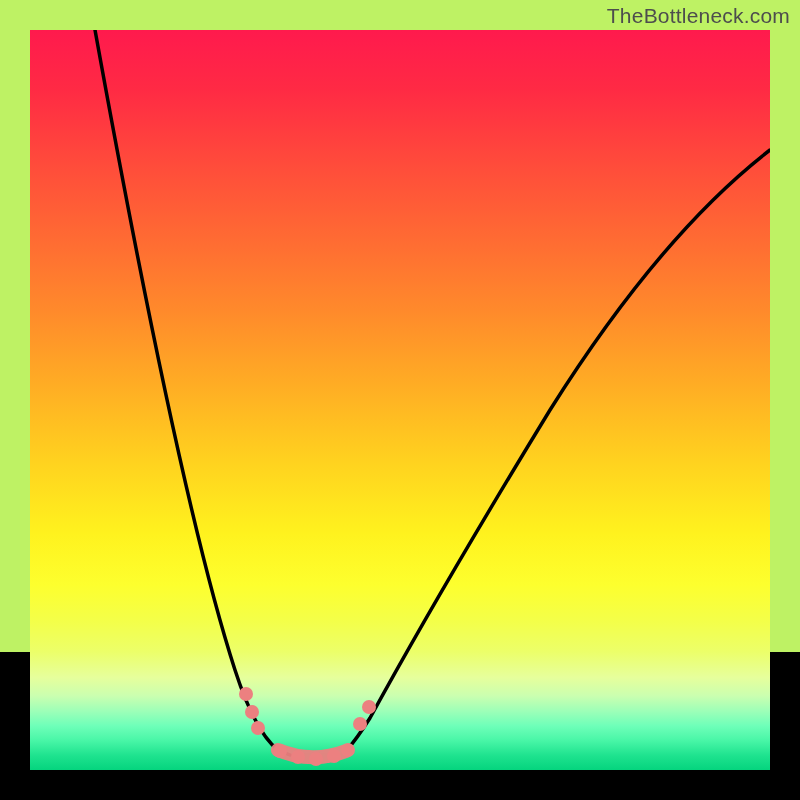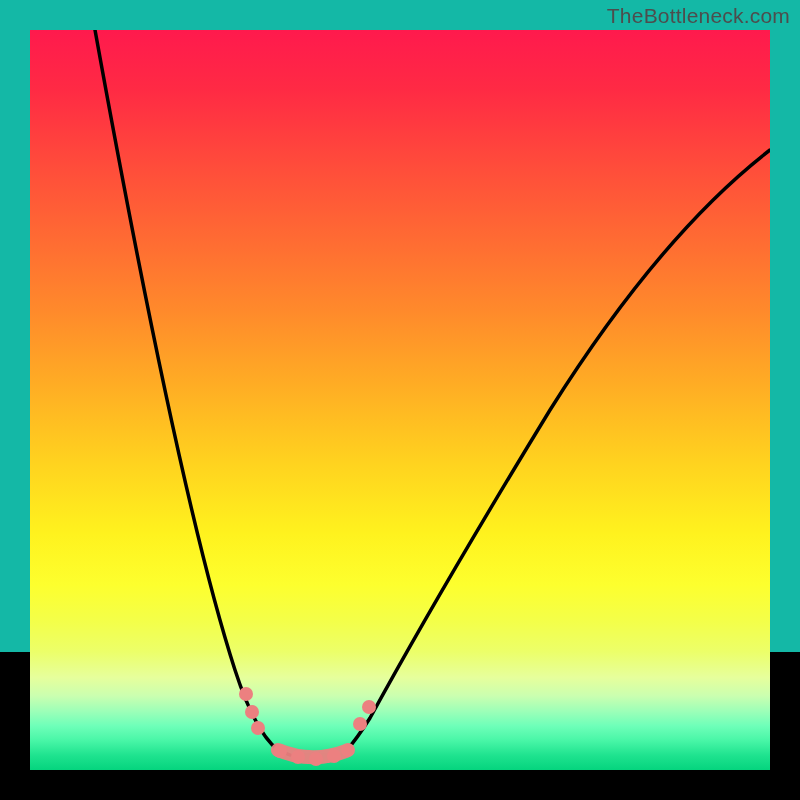--- a/index.html
+++ b/index.html
@@ -10,21 +10,21 @@
     overflow: hidden;
     background: #000;
     font-family: Arial, Helvetica, sans-serif;
   }
   .frame {
     position: absolute;
     left: 0;
     top: 0;
     width: 800px;
     height: 652px;
-    background: #14b8a6;
+    background: #bef264;
   }
   .plot {
     position: absolute;
     left: 30px;
     top: 30px;
     width: 740px;
     height: 740px;
     background: linear-gradient(
       to bottom,
       #ff1a4d 0%,

